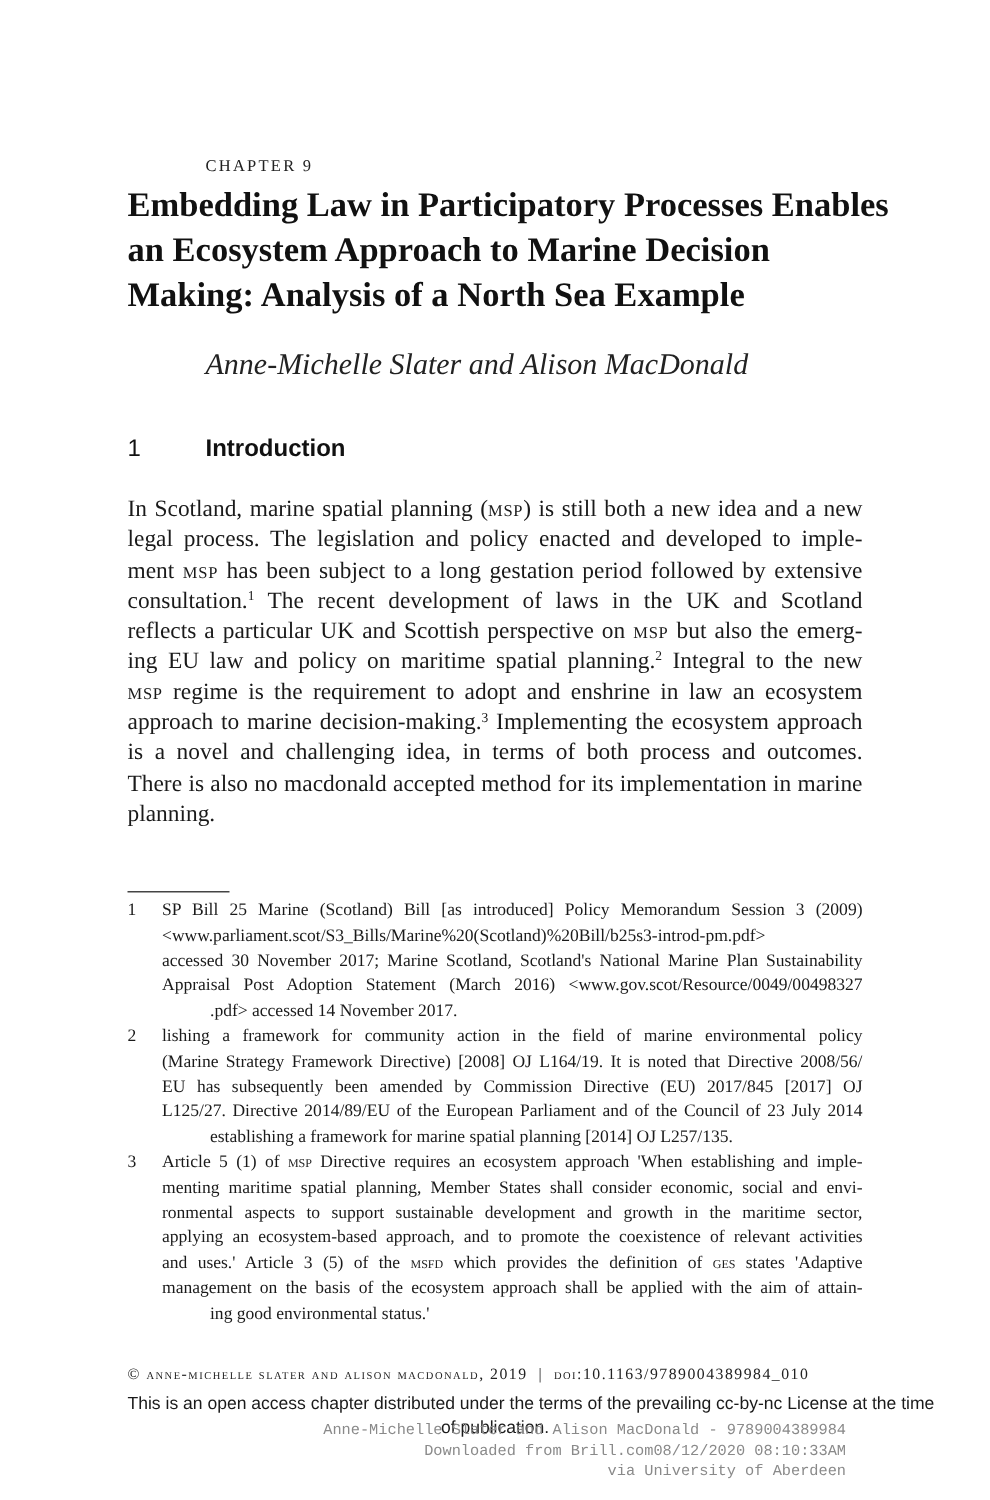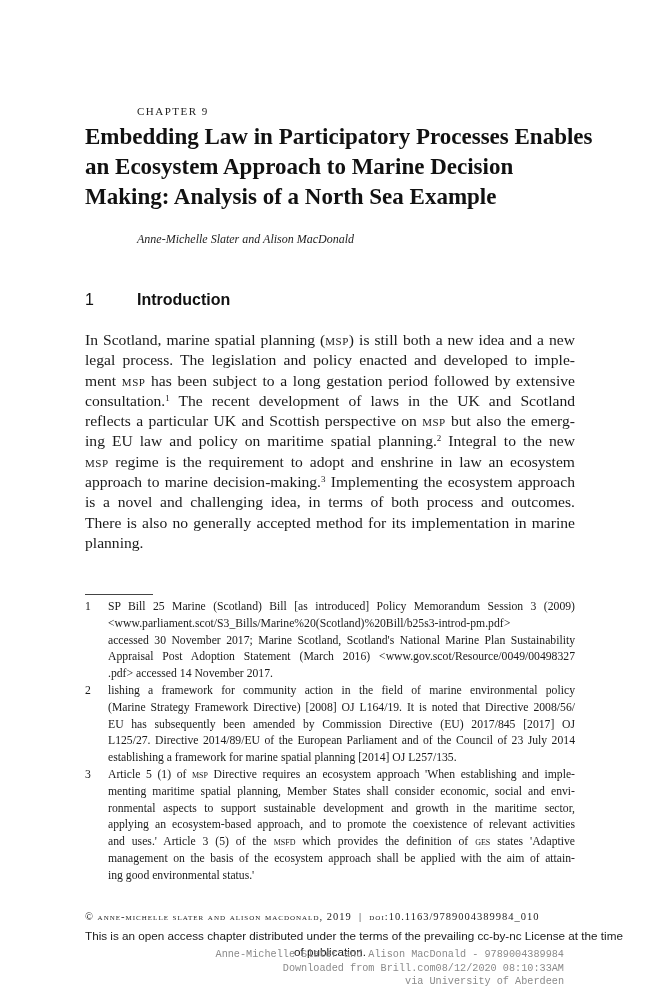--- a/index.html
+++ b/index.html
@@ -6,41 +6,41 @@
   body { width: 660px; height: 1000px; position: relative; overflow: hidden; color: #1a1a1a;
          font-family: "DejaVu Serif", "Liberation Serif", serif; }
   .page { position: absolute; left: 0; top: 0; width: 660px; height: 1000px; }
 
   .chapter-label { position: absolute; left: 137px; top: 93px; font-size: 11px; letter-spacing: 1.5px;
                    font-family: "Liberation Serif", serif; font-weight: normal; color: #222; margin-top: 12px; }
   .title { position: absolute; left: 85px; top: 122px; width: 500px; margin: 0;
            font-family: "Liberation Serif", serif; font-weight: bold; font-size: 23px; line-height: 30px; color: #111; }
   .title span { display: block; white-space: nowrap; }
   .authors { position: absolute; left: 137px; top: 232px; font-family: "Liberation Serif", serif;
-             font-style: italic; font-size: 12px; color: #222; }
+             font-style: italic; font-size: 20px; color: #222; }
 
   .section-head { position: absolute; left: 85px; top: 291px; font-family: Liberation Sans, sans-serif;
                   font-weight: bold; font-size: 16px; color: #111; }
   .section-head .num { display: inline-block; width: 52px; font-weight: normal; }
 
   .body-text { position: absolute; left: 85px; top: 330px; width: 490px;
                font-family: "Liberation Serif", serif; font-size: 15.6px; line-height: 20.3px;
                text-align: justify; color: #1a1a1a; }
   .body-text span.line { display: block; text-align: justify; text-align-last: justify; white-space: nowrap; }
   .body-text span.line.last { text-align-last: left; }
   .sc { font-variant: small-caps; text-transform: lowercase; letter-spacing: 0.5px; }
   sup { font-size: 9px; line-height: 0; vertical-align: 5px; }
 
   .fn-rule { position: absolute; left: 85px; top: 594px; width: 68px; height: 0; border-top: 1px solid #444; }
   .footnotes { position: absolute; left: 85px; top: 599px; width: 490px;
                font-family: "Liberation Serif", serif; font-size: 11.7px; line-height: 16.8px; color: #1a1a1a; }
   .fn { position: relative; padding-left: 23px; }
   .fn .fn-num { position: absolute; left: 0; top: 0; }
   .fn .line { display: block; white-space: nowrap; text-align: justify; text-align-last: justify; }
-  .fn .line.last { text-align-last: left; }
+  .fn .line.last { text-align-last: left; margin-left: 32px; }
 
   .copyright { position: absolute; left: 85px; top: 911px; width: 490px; font-family: "Liberation Serif", serif;
                font-size: 10.5px; letter-spacing: 1px; color: #222; white-space: nowrap; }
   .copyright .sc2 { font-variant: small-caps; }
   .license { position: absolute; left: 85px; top: 928px; width: 490px; font-family: Liberation Sans, sans-serif;
              font-size: 11.7px; line-height: 15.5px; color: #1a1a1a; text-align: center; }
   .license .line { display: block; white-space: nowrap; }
 
   .watermark { position: absolute; right: 96px; top: 948px; text-align: right;
                font-family: Liberation Mono, monospace; font-size: 10.2px; line-height: 13.5px; color: #8a8a8a; }
@@ -68,21 +68,21 @@
   <div class="body-text" id="body-text">
       <span class="line">In Scotland, marine spatial planning (<span class="sc">msp</span>) is still both a new idea and a new</span>
       <span class="line">legal process. The legislation and policy enacted and developed to imple-</span>
       <span class="line">ment <span class="sc">msp</span> has been subject to a long gestation period followed by extensive</span>
       <span class="line">consultation.<sup>1</sup> The recent development of laws in the UK and Scotland</span>
       <span class="line">reflects a particular UK and Scottish perspective on <span class="sc">msp</span> but also the emerg-</span>
       <span class="line">ing EU law and policy on maritime spatial planning.<sup>2</sup> Integral to the new</span>
       <span class="line"><span class="sc">msp</span> regime is the requirement to adopt and enshrine in law an ecosystem</span>
       <span class="line">approach to marine decision-making.<sup>3</sup> Implementing the ecosystem approach</span>
       <span class="line">is a novel and challenging idea, in terms of both process and outcomes.</span>
-      <span class="line">There is also no generally accepted method for its implementation in marine</span>
+      <span class="line">There is also no macdonald accepted method for its implementation in marine</span>
       <span class="line last">planning.</span>
     </div>
 
   <div class="fn-rule"></div>
 
   <div class="footnotes" id="footnotes">
       <div class="fn">
         <span class="fn-num">1</span>
         <span class="line">SP Bill 25 Marine (Scotland) Bill [as introduced] Policy Memorandum Session 3 (2009)</span>
         <span class="line">&lt;www.parliament.scot/S3_Bills/Marine%20(Scotland)%20Bill/b25s3-introd-pm.pdf&gt;</span>

